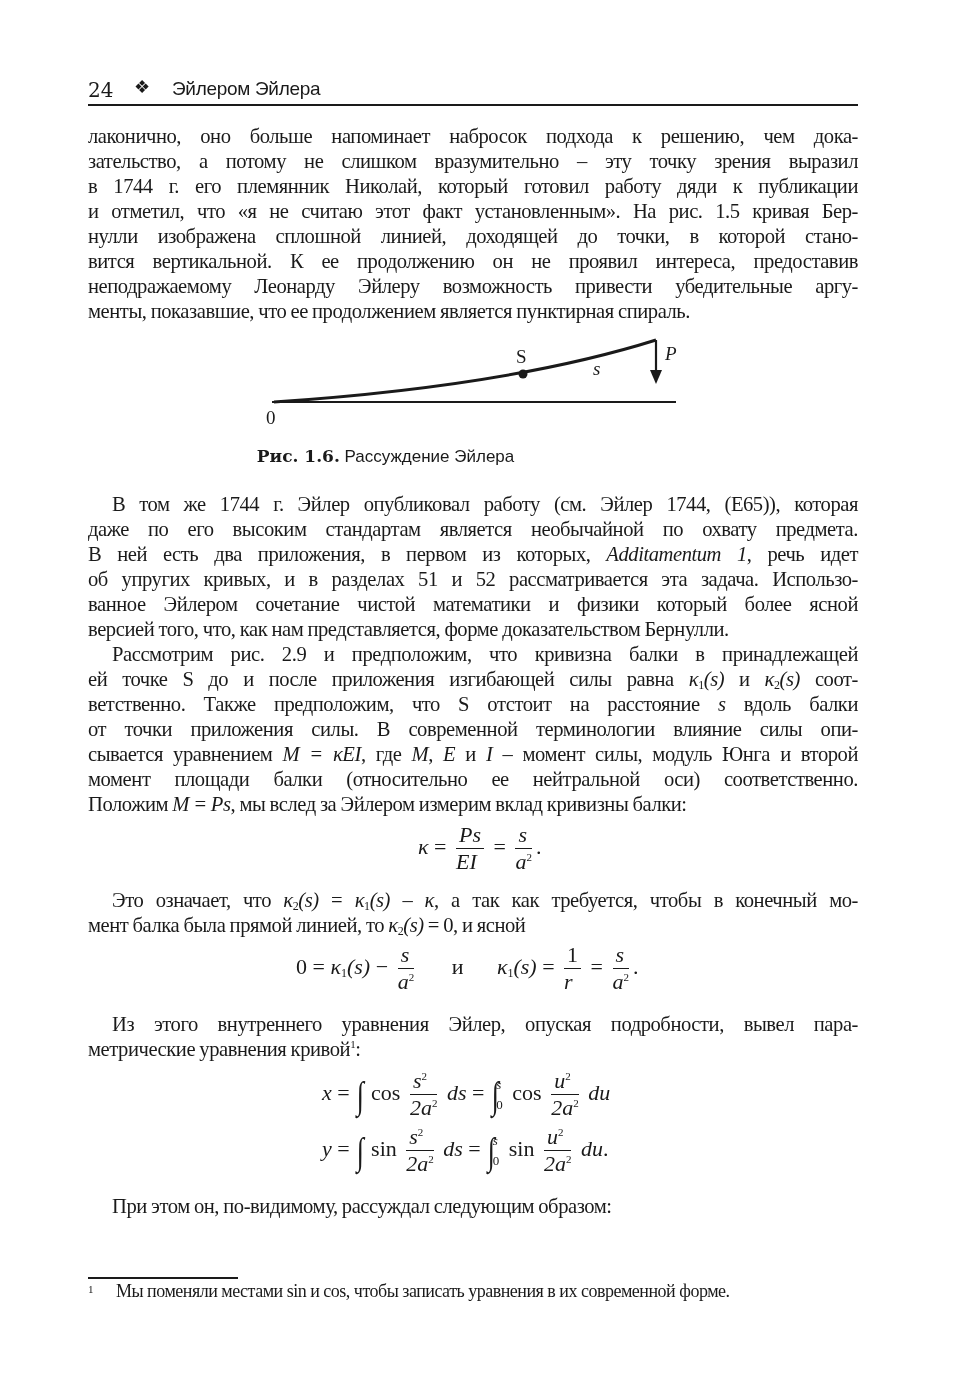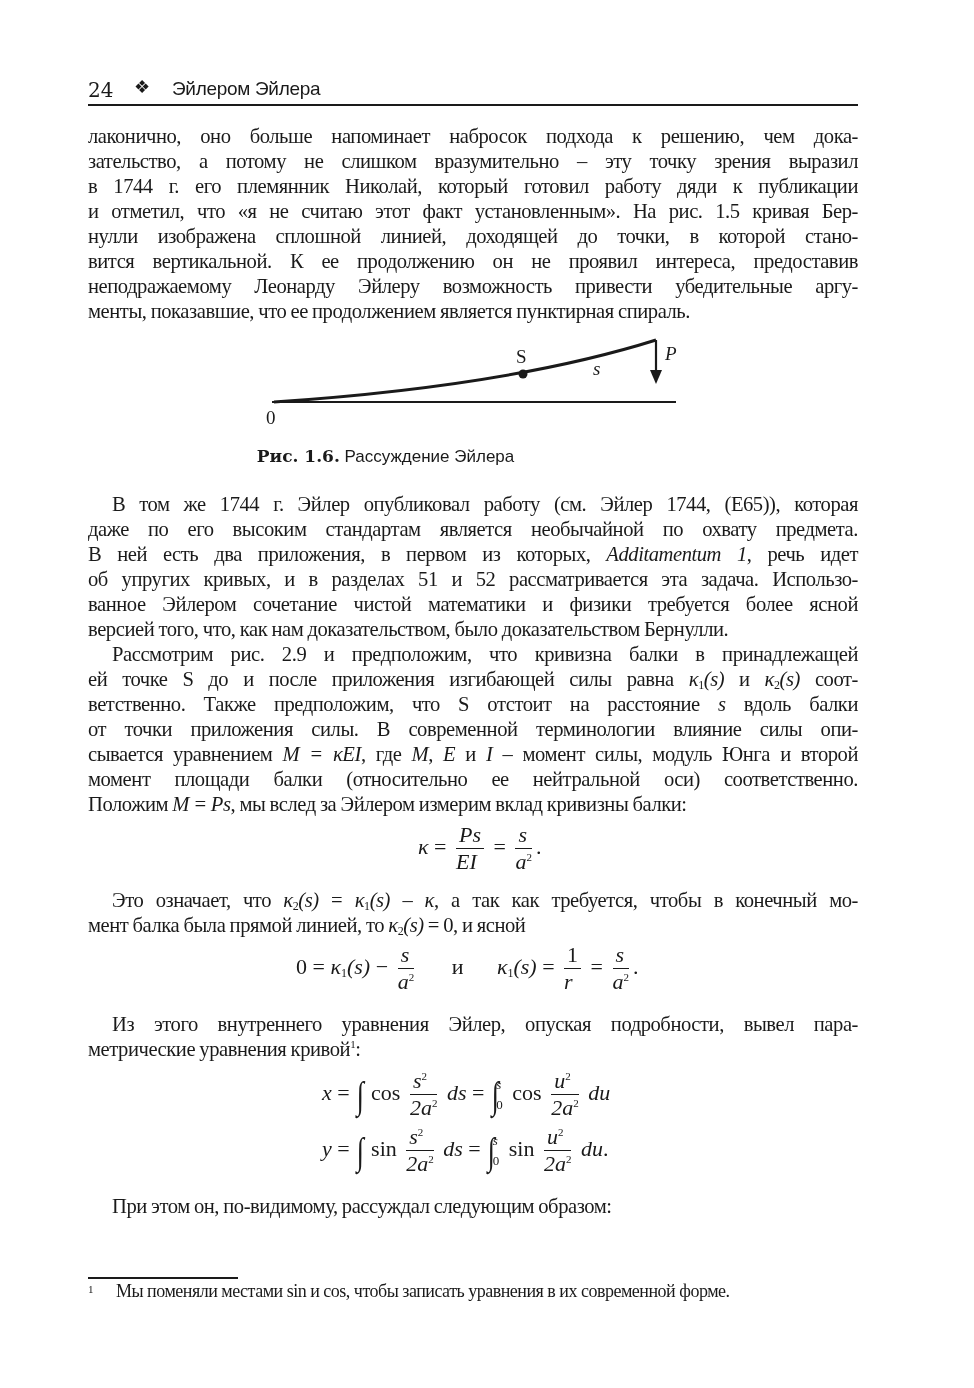--- a/index.html
+++ b/index.html
@@ -66,22 +66,22 @@
 
 <div class="abs caption">
   <b>Рис. 1.6.</b><span> Рассуждение Эйлера</span>
 </div>
 
 <div>
   <div class="line indent" style="top:492px">В том же 1744 г. Эйлер опубликовал работу (см. Эйлер 1744, (E65)), которая</div>
   <div class="line" style="top:517px">даже по его высоким стандартам является необычайной по охвату предмета.</div>
   <div class="line" style="top:542px"><span>В ней есть два приложения, в первом из которых, </span><span class="it">Additamentum 1</span><span>, речь идет</span></div>
   <div class="line" style="top:567px">об упругих кривых, и в разделах 51 и 52 рассматривается эта задача. Использо-</div>
-  <div class="line" style="top:592px">ванное Эйлером сочетание чистой математики и физики требуется более ясной</div>
-  <div class="line last" style="top:617px">версией того, что, как нам доказательством, было доказательством Бернулли.</div>
+  <div class="line" style="top:592px">ванное Эйлером сочетание чистой математики и физики который более ясной</div>
+  <div class="line last" style="top:617px">версией того, что, как нам представляется, форме доказательством Бернулли.</div>
 </div>
 
 <div>
   <div class="line indent" style="top:642px">Рассмотрим рис. 2.9 и предположим, что кривизна балки в принадлежащей</div>
   <div class="line" style="top:667px"><span>ей точке S до и после приложения изгибающей силы равна </span><span class="it">κ</span><sub>1</sub><span class="it">(s)</span><span> и </span><span class="it">κ</span><sub>2</sub><span class="it">(s)</span><span> соот-</span></div>
   <div class="line" style="top:692px"><span>ветственно. Также предположим, что S отстоит на расстояние </span><span class="it">s</span><span> вдоль балки</span></div>
   <div class="line" style="top:717px">от точки приложения силы. В современной терминологии влияние силы опи-</div>
   <div class="line" style="top:742px"><span>сывается уравнением </span><span class="it">M = κEI</span><span>, где </span><span class="it">M</span><span>, </span><span class="it">E</span><span> и </span><span class="it">I</span><span> – момент силы, модуль Юнга и второй</span></div>
   <div class="line" style="top:767px">момент площади балки (относительно ее нейтральной оси) соответственно.</div>
   <div class="line last" style="top:792px"><span>Положим </span><span class="it">M = Ps</span><span>, мы вслед за Эйлером измерим вклад кривизны балки:</span></div>

